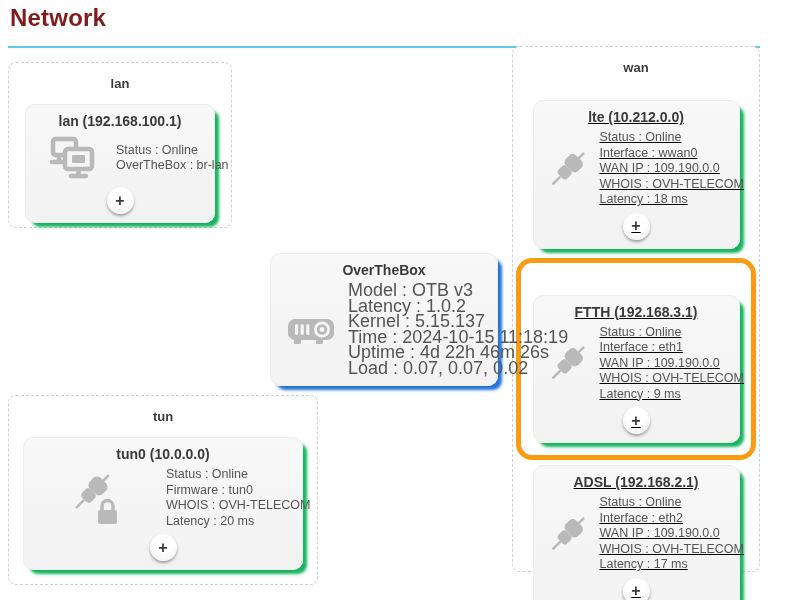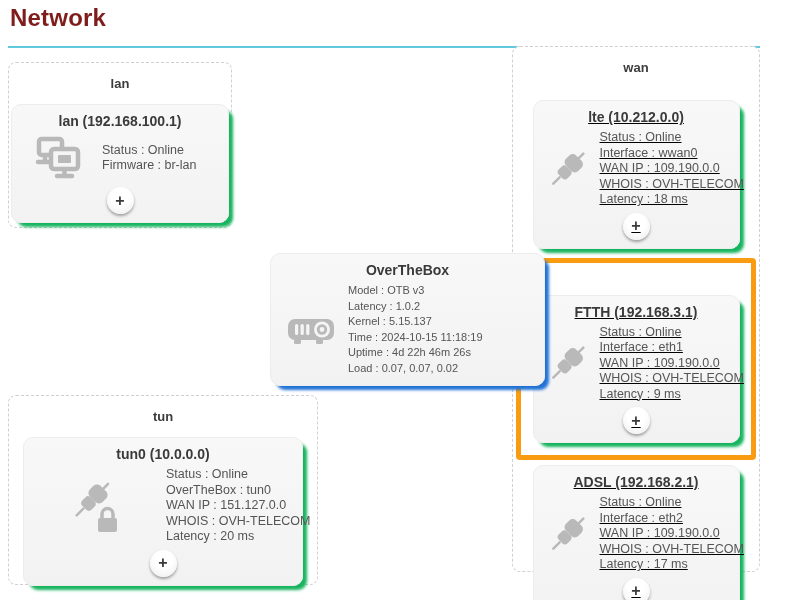--- a/index.html
+++ b/index.html
@@ -44,37 +44,37 @@
     display:flex;align-items:center;justify-content:center;
     width:27px;height:27px;margin:5px auto 0;
     border:none;border-radius:50%;
     background:radial-gradient(circle at 50% 35%,#ffffff 40%,#ececec);
     box-shadow:0 2px 3px rgba(0,0,0,.35);
     font-size:16px;font-weight:bold;color:#3a3a3a;line-height:1;
     cursor:pointer;font-family:inherit;
   }
 
   
-  #card-lan{width:218px;margin:12px auto 0;}
+  #card-lan{width:190px;margin:12px auto 0;}
   
   #card-lte,#card-ftth,#card-adsl{width:207px;margin:24px auto 0;text-decoration:underline;}
   .highlight-box{
     width:240px;margin:9px auto 0;
     border:5px solid var(--highlight-orange);
-    border-radius:4px;
+    border-radius:16px;
     padding:8px 0 12px;
   }
   .highlight-box .card{margin-top:0;}
   #card-adsl{margin-top:5px;}
   
   #card-tun0{width:280px;margin:12px auto 8px;}
   
-  #card-device{position:absolute;left:270px;top:253px;width:275px;padding:8px 0 9px;}
+  #card-device{position:absolute;left:270px;top:253px;width:228px;padding:8px 0 9px;}
   #card-device .card-body{padding:0 10px;}
-  #card-device .lines{font-size:11px;margin-left:7px;}
+  #card-device .lines{font-size:18px;margin-left:7px;}
 
   .icon svg{display:block;}
 </style>
 </head>
 <body>
 
 <div id="stage">
 
   <h1 class="page-title">Network</h1>
   <div class="header-rule"></div>
@@ -92,21 +92,21 @@
               <path d="M4 28 h14" stroke-linecap="round"></path>
             </g>
             <rect x="17" y="15" width="27" height="20" rx="3" fill="#f5f5f6" stroke="#b9b9b9" stroke-width="4.5"></rect>
             <rect x="24" y="21" width="13" height="8" rx="1" fill="#b9b9b9"></rect>
             <path d="M30.5 35 v5" stroke="#b9b9b9" stroke-width="4.5"></path>
             <path d="M23 42 h15" stroke="#b9b9b9" stroke-width="4.5" stroke-linecap="round"></path>
           </svg>
         </span>
         <div class="lines">
           <div>Status : Online</div>
-          <div>Firmware : br-lan</div>
+          <div>OverTheBox : br-lan</div>
         </div>
       </div>
       <button class="add-btn">+</button>
     </div>
   </div>
 
   <div class="group" id="group-wan">
     <div class="group-label">wan</div>
 
     <div class="card" id="card-lte">
@@ -196,22 +196,21 @@
               <rect x="15" y="8" width="18" height="15" rx="5"></rect>
               <rect x="17.5" y="23" width="13" height="12" rx="4"></rect>
               <rect x="22.7" y="35" width="2.6" height="12" rx="1.3"></rect>
             </g>
             <path d="M34 40 v-4 a5.5 5.5 0 0 1 11 0 v4" fill="none" stroke="#b9b9b9" stroke-width="3.5"></path>
             <rect x="30" y="40" width="19" height="14" rx="2" fill="#b9b9b9"></rect>
           </svg>
         </span>
         <div class="lines">
           <div>Status : Online</div>
-          <div>OverTheBox : tun0</div>
-          <div>WAN IP : 151.127.0.0</div>
+          <div>Firmware : tun0</div>
           <div>WHOIS : OVH-TELECOM</div>
           <div>Latency : 20 ms</div>
         </div>
       </div>
       <button class="add-btn">+</button>
     </div>
   </div>
 
   <div class="card card-blue" id="card-device">
     <div class="card-title">OverTheBox</div>

